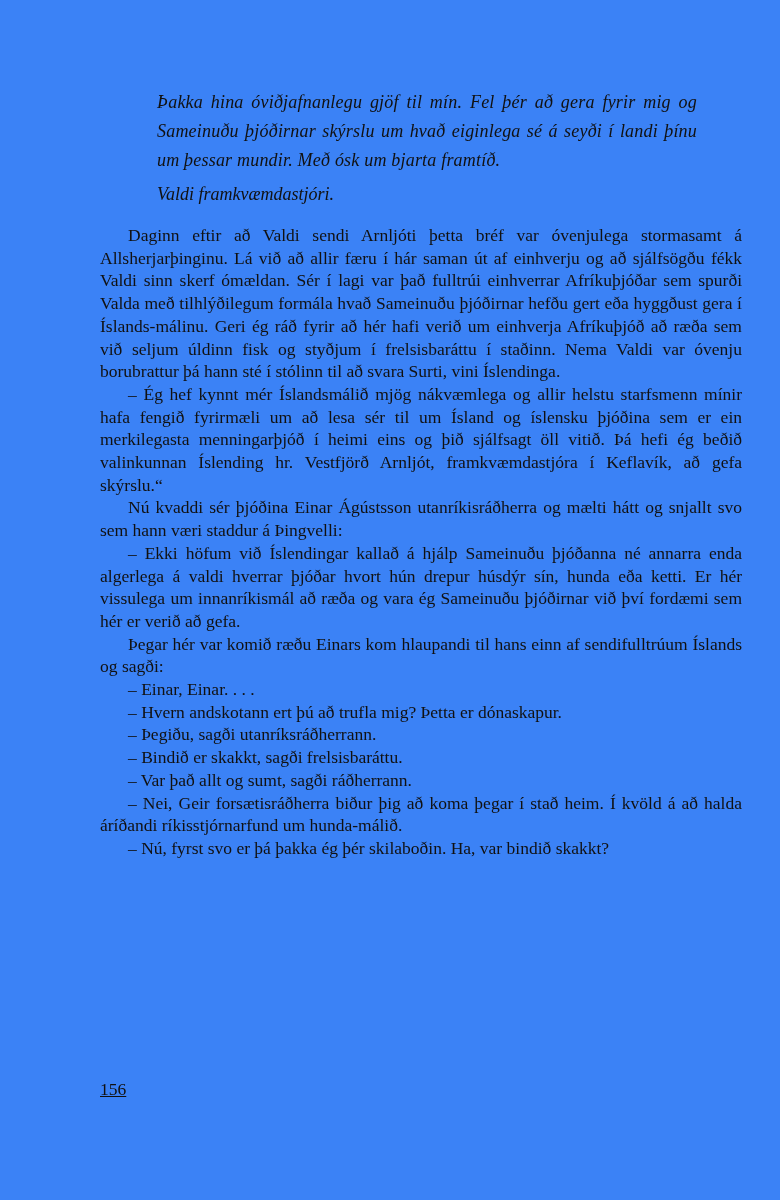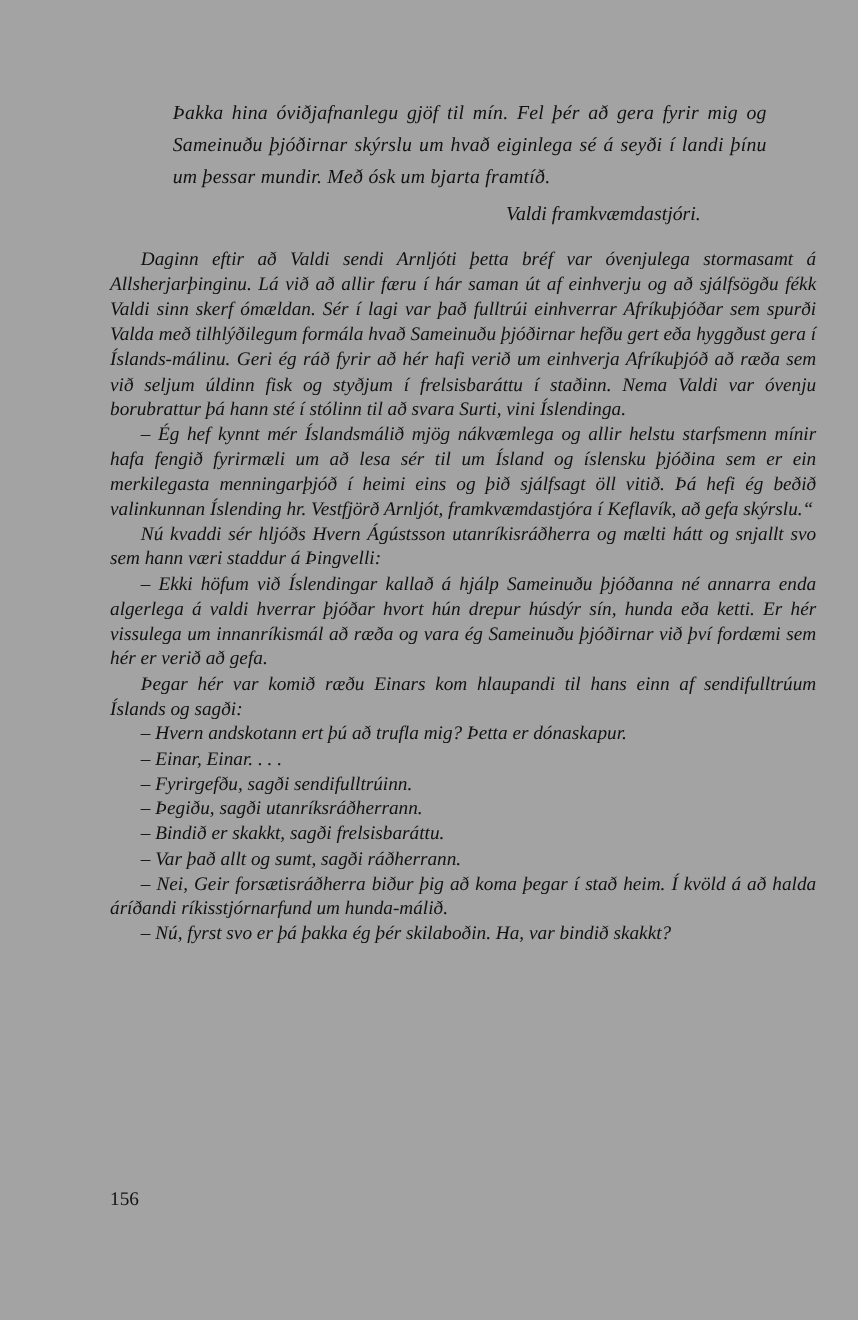--- a/index.html
+++ b/index.html
@@ -4,21 +4,21 @@
 <style>
   html, body {
     margin: 0;
     padding: 0;
     background: #ffffff;
   }
   .page {
     position: relative;
     width: 780px;
     height: 1200px;
-    background: #a3a3a3;
+    background: #3b82f6;
     color: #111111;
     font-family: "Liberation Serif", "DejaVu Serif", serif;
     overflow: hidden;
   }
   .epigraph {
     position: absolute;
     left: 157px;
     top: 88px;
     width: 540px;
     font-size: 18px;
@@ -28,66 +28,64 @@
     letter-spacing: 0.2px;
   }
   .signature-row {
     position: absolute;
     left: 157px;
     top: 182px;
     width: 480px;
     font-size: 18px;
     line-height: 24px;
     font-style: italic;
-    text-align: right;
   }
   .body-text {
     position: absolute;
     left: 100px;
     top: 224px;
     width: 642px;
     font-size: 17.5px;
     line-height: 22.7px;
     text-align: justify;
   }
   .body-text p.para {
     margin: 0;
     padding: 0;
     text-indent: 28px;
-    font-style: italic;
   }
   .page-number {
     position: absolute;
     left: 100px;
     top: 1078px;
     font-size: 17.5px;
     line-height: 22px;
+    text-decoration: underline;
   }
 </style>
 </head>
 <body>
 
 <div class="page">
 
   <div class="epigraph">Þakka hina óviðjafnanlegu gjöf til mín. Fel þér að gera fyrir mig og Sameinuðu þjóðirnar skýrslu um hvað eiginlega sé á seyði í landi þínu um þessar mundir. Með ósk um bjarta framtíð.</div>
 
   <div class="signature-row">
     <span>Valdi framkvæmdastjóri.</span>
   </div>
 
   <div class="body-text">
 
   <p class="para">Daginn eftir að Valdi sendi Arnljóti þetta bréf var óvenjulega stormasamt á Allsherjarþinginu. Lá við að allir færu í hár saman út af einhverju og að sjálfsögðu fékk Valdi sinn skerf ómældan. Sér í lagi var það fulltrúi einhverrar Afríkuþjóðar sem spurði Valda með tilhlýðilegum formála hvað Sameinuðu þjóðirnar hefðu gert eða hyggðust gera í Íslands-málinu. Geri ég ráð fyrir að hér hafi verið um einhverja Afríkuþjóð að ræða sem við seljum úldinn fisk og styðjum í frelsisbaráttu í staðinn. Nema Valdi var óvenju borubrattur þá hann sté í stólinn til að svara Surti, vini Íslendinga.</p>
       <p class="para">– Ég hef kynnt mér Íslandsmálið mjög nákvæmlega og allir helstu starfsmenn mínir hafa fengið fyrirmæli um að lesa sér til um Ísland og íslensku þjóðina sem er ein merkilegasta menningarþjóð í heimi eins og þið sjálfsagt öll vitið. Þá hefi ég beðið valinkunnan Íslending hr. Vestfjörð Arnljót, framkvæmdastjóra í Keflavík, að gefa skýrslu.“</p>
-      <p class="para">Nú kvaddi sér hljóðs Hvern Ágústsson utanríkisráðherra og mælti hátt og snjallt svo sem hann væri staddur á Þingvelli:</p>
+      <p class="para">Nú kvaddi sér þjóðina Einar Ágústsson utanríkisráðherra og mælti hátt og snjallt svo sem hann væri staddur á Þingvelli:</p>
       <p class="para">– Ekki höfum við Íslendingar kallað á hjálp Sameinuðu þjóðanna né annarra enda algerlega á valdi hverrar þjóðar hvort hún drepur húsdýr sín, hunda eða ketti. Er hér vissulega um innanríkismál að ræða og vara ég Sameinuðu þjóðirnar við því fordæmi sem hér er verið að gefa.</p>
       <p class="para">Þegar hér var komið ræðu Einars kom hlaupandi til hans einn af sendifulltrúum Íslands og sagði:</p>
+      <p class="para">– Einar, Einar. . . .</p>
       <p class="para">– Hvern andskotann ert þú að trufla mig? Þetta er dónaskapur.</p>
-      <p class="para">– Einar, Einar. . . .</p>
-      <p class="para">– Fyrirgefðu, sagði sendifulltrúinn.</p>
       <p class="para">– Þegiðu, sagði utanríksráðherrann.</p>
       <p class="para">– Bindið er skakkt, sagði frelsisbaráttu.</p>
       <p class="para">– Var það allt og sumt, sagði ráðherrann.</p>
       <p class="para">– Nei, Geir forsætisráðherra biður þig að koma þegar í stað heim. Í kvöld á að halda áríðandi ríkisstjórnarfund um hunda-málið.</p>
       <p class="para">– Nú, fyrst svo er þá þakka ég þér skilaboðin. Ha, var bindið skakkt?</p>
     </div>
 
   <div class="page-number">156</div>
 
 </div>

